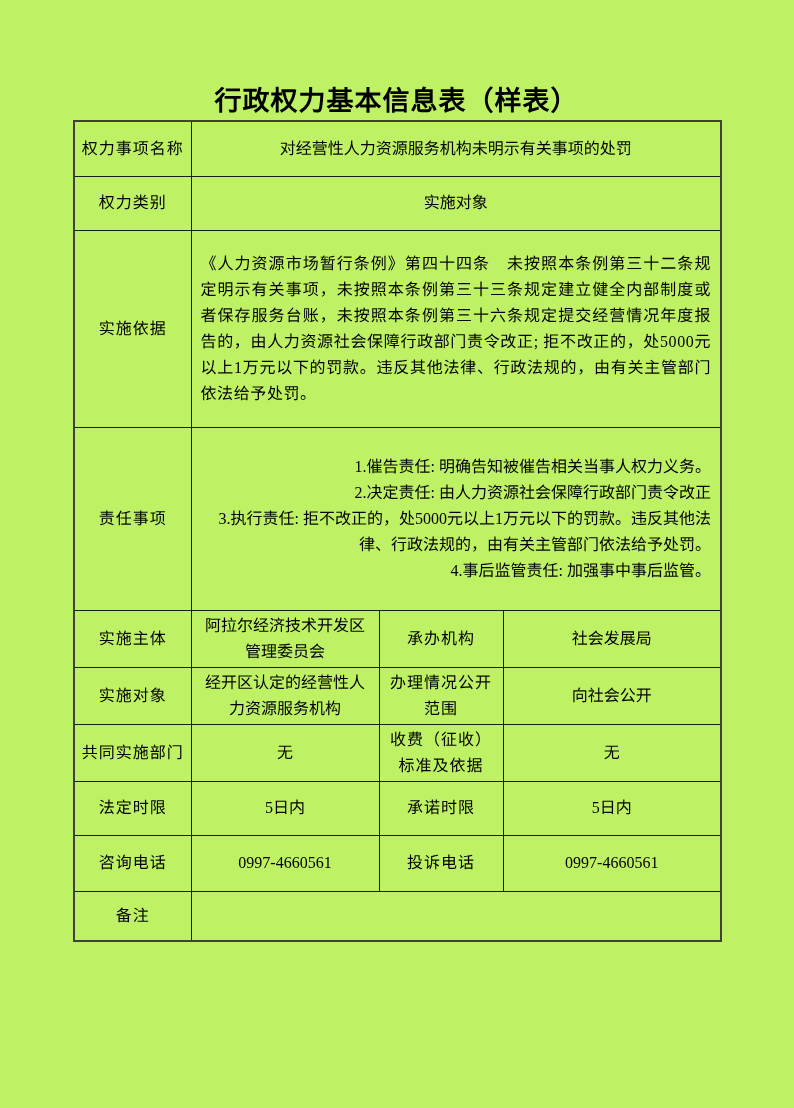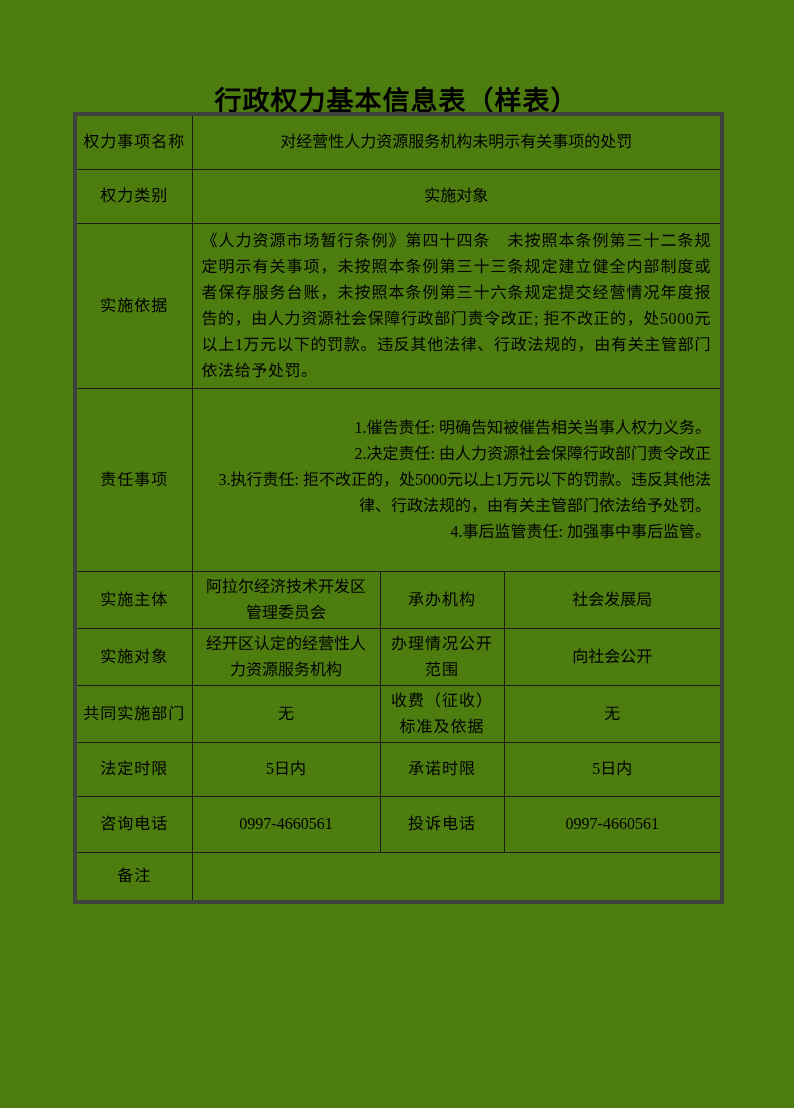--- a/index.html
+++ b/index.html
@@ -1,61 +1,61 @@
 <!DOCTYPE html>
 <html lang="zh-CN"><head>
 <meta charset="utf-8">
 <style>
   * { margin: 0; padding: 0; box-sizing: border-box; }
   html, body { background: #ffffff; }
   .page {
     position: relative;
     width: 794px;
     height: 1108px;
-    background: #4d7c0f;
+    background: #bef264;
     color: #000000;
     font-family: "Liberation Serif", "DejaVu Serif", serif;
     overflow: hidden;
     margin: 0 auto;
   }
   .doc-title {
     position: absolute;
     top: 79px;
     left: 73px;
     width: 647px;
     text-align: center;
     font-size: 27px;
     font-weight: bold;
     letter-spacing: 1px;
     white-space: nowrap;
   }
   table.info-table {
     position: absolute;
-    top: 112px;
+    top: 120px;
     left: 73px;
     width: 647px;
     border-collapse: collapse;
     table-layout: fixed;
-    border: 4px solid #404040;
+    border: 2px solid #404040;
   }
   td {
     border: 1px solid #1c1c1c;
     font-size: 16px;
     line-height: 26px;
     text-align: center;
     vertical-align: middle;
     padding: 2px 6px;
     overflow: hidden;
     word-break: break-all;
   }
   td.lbl { letter-spacing: 1px; }
   td.val { padding: 2px 7px; }
   td.text-left {
     text-align: justify;
-    padding: 4px 9px;
+    padding: 20px 9px;
     letter-spacing: 0.6px;
   }
   td.lines-left { text-align: left; padding: 4px 9px; }
   td.lines-left .line { text-align: right; }
   tr.r1  { height: 55px; }
   tr.r2  { height: 54px; }
   tr.r3  { height: 155px; }
   tr.r4  { height: 183px; }
   tr.r5  { height: 55px; }
   tr.r6  { height: 54px; padding-left: 22px; }

